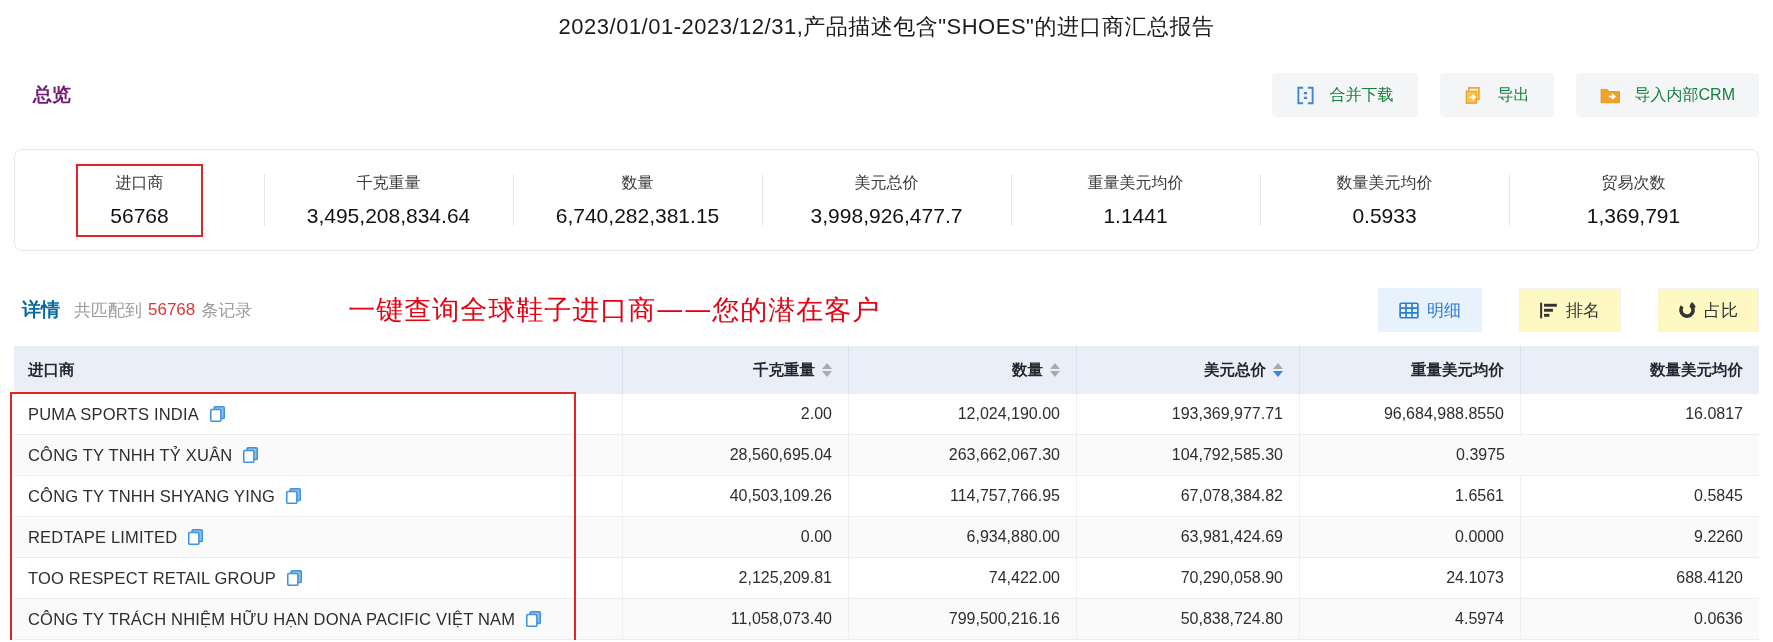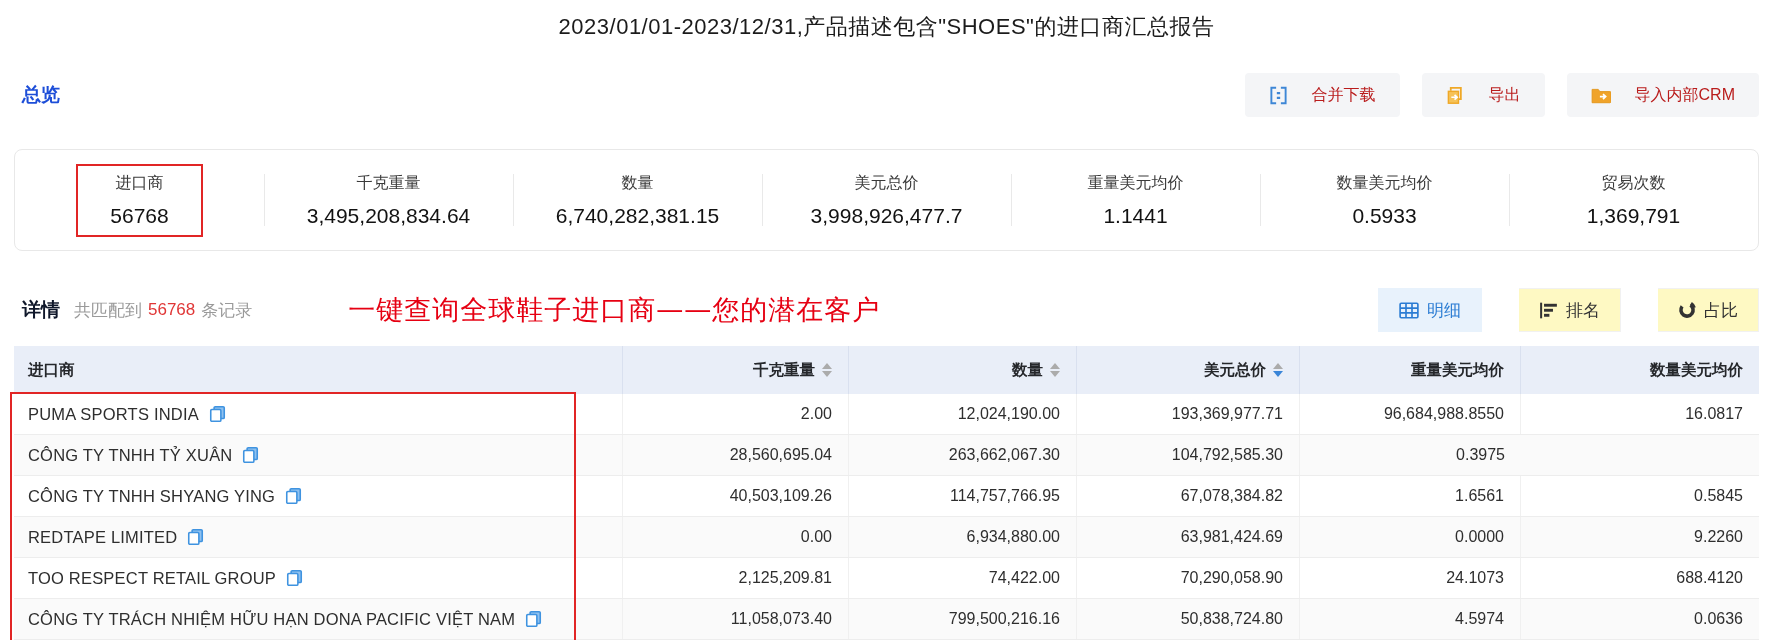--- a/index.html
+++ b/index.html
@@ -5,38 +5,38 @@
   * { box-sizing: border-box; }
   html,body { margin:0; padding:0; background:#fff; }
   body { font-family:"Liberation Sans","DejaVu Sans",sans-serif; color:#2e2e2e; }
   .page { width:1773px; padding:10px 14px 0; }
 
   
   .page-title { margin:2px 0 0; text-align:center; font-size:22px; font-weight:500; color:#1b1b1b; letter-spacing:.5px; }
 
   
   .toolbar { margin-top:30px; display:flex; align-items:center; height:46px; }
-  .section-heading { font-size:19px; font-weight:bold; color:#1d4ed8; margin-left:8px; }
+  .section-heading { font-size:19px; font-weight:bold; color:#701a75; margin-left:19px; }
   .actions { margin-left:auto; display:flex; gap:22px; }
-  .action-btn { display:flex; align-items:center; gap:24px; background:#f4f5f7; border:none; border-radius:4px;
-                padding:0 24px; height:44px; font-size:16px; color:#b91c1c; cursor:pointer; font-family:inherit; }
+  .action-btn { display:flex; align-items:center; gap:15px; background:#f4f5f7; border:none; border-radius:4px;
+                padding:0 24px; height:44px; font-size:16px; color:#15803d; cursor:pointer; font-family:inherit; }
   .action-btn svg { display:block; }
 
   
   .stats { margin-top:31px; display:flex; border:1px solid #e8e8e8; border-radius:8px; height:102px; align-items:center; }
   .stat { flex:1; position:relative; display:flex; flex-direction:column; align-items:center; justify-content:center; height:100%; }
   .stat + .stat::before { content:''; position:absolute; left:0; top:24px; bottom:24px; width:1px; background:#e9e9e9; }
   .stat-inner { position:relative; display:flex; flex-direction:column; align-items:center; gap:10px; padding:2px 6px; }
   .stat-label { font-size:16px; color:#3a3a3a; }
   .stat-value { font-size:21px; color:#121212; }
   .stat-inner.highlighted::after { content:''; position:absolute; inset:-7px -28px; border:2px solid #e12525; }
 
   
   .detail-row { margin-top:36px; display:flex; align-items:center; height:46px; }
-  .detail-heading { font-size:19px; font-weight:bold; color:#0f172a; margin-left:8px; }
+  .detail-heading { font-size:19px; font-weight:bold; color:#0369a1; margin-left:8px; }
   .match-text { font-size:17px; color:#9a9a9a; margin-left:14px; }
   .match-count { font-size:17px; color:#e03636; margin:0 6px; }
   .annotation { margin-left:96px; font-family:"DejaVu Serif","Liberation Serif",serif; font-weight:normal;
                 color:#e60012; font-size:27px; letter-spacing:1px; white-space:nowrap; }
   .view-tabs { margin-left:auto; display:flex;gap:37px; }
   .tab { display:flex; align-items:center; gap:8px; height:44px; padding:0 20px; background:#fef9c3;
          border:1px solid #f1f1f1; border-left:none; font-size:17px; color:#333; cursor:pointer; font-family:inherit; }
   .tab:first-of-type { border-left:1px solid #f1f1f1; }
   .tab.active { background:#e8f2fc; color:#2b7cd3; border-color:#e8f2fc; }
   .tab svg { display:block; }

